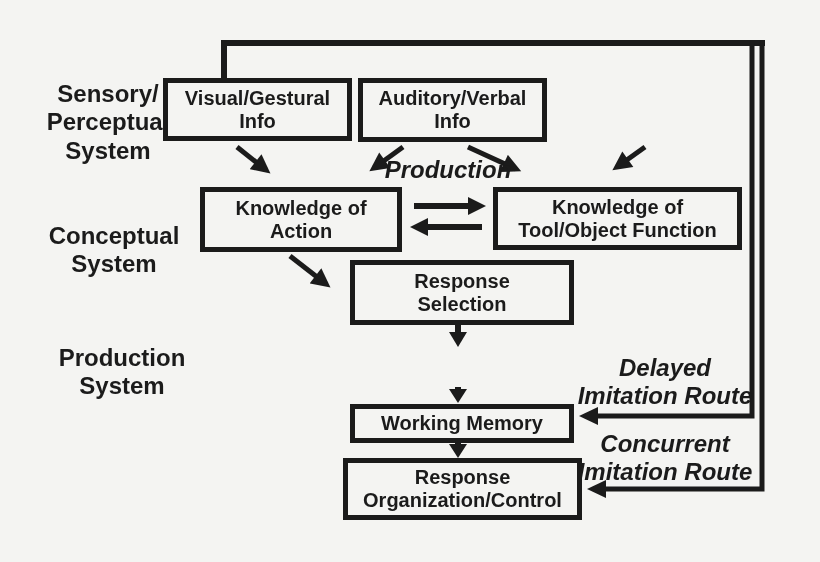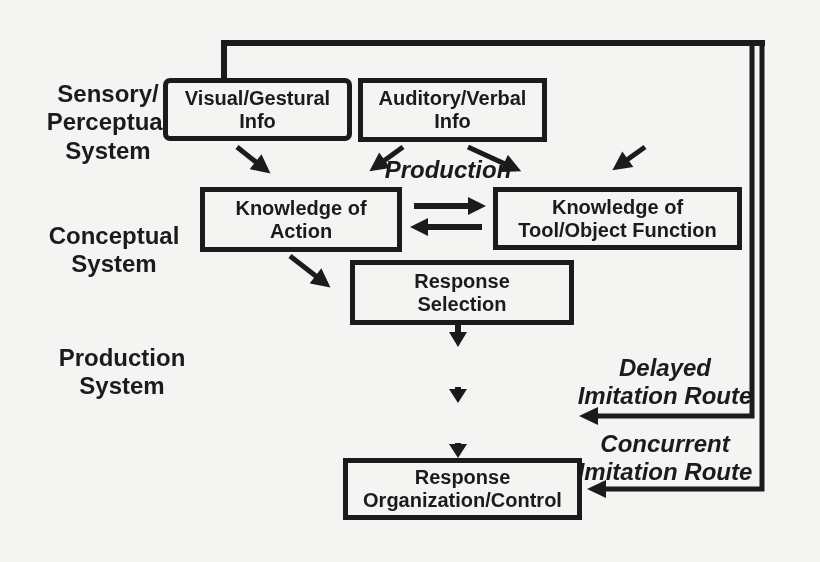--- a/index.html
+++ b/index.html
@@ -80,26 +80,27 @@
 System</div>
   <div class="syslabel" style="left:42px; top:344px; width:160px;">Production
 System</div>
 
   <div class="syslabel route" style="left:378px; top:156px; width:140px;">Production</div>
   <div class="syslabel route" style="left:575px; top:354px; width:180px;">Delayed
 Imitation Route</div>
   <div class="syslabel route" style="left:575px; top:430px; width:180px;">Concurrent
 Imitation Route</div>
 
-  <div class="box" style="left:163px; top:78px; width:189px; height:63px;border-radius:7px;">Visual/Gestural
+  <div class="box" style="left:163px; top:78px; width:189px; height:63px;">Visual/Gestural
 Info</div>
   <div class="box" style="left:358px; top:78px; width:189px; height:64px;">Auditory/Verbal
 Info</div>
   <div class="box" style="left:200px; top:187px; width:202px; height:65px;">Knowledge of
 Action</div>
   <div class="box" style="left:493px; top:187px; width:249px; height:63px;">Knowledge of
 Tool/Object Function</div>
   <div class="box" style="left:350px; top:260px; width:224px; height:65px;">Response
 Selection</div>
+  <div class="box" style="left:350px; top:404px; width:224px; height:39px;">Working Memory</div>
   <div class="box" style="left:343px; top:458px; width:239px; height:62px;">Response
 Organization/Control</div>
 
 </div>
 
 </body></html>

